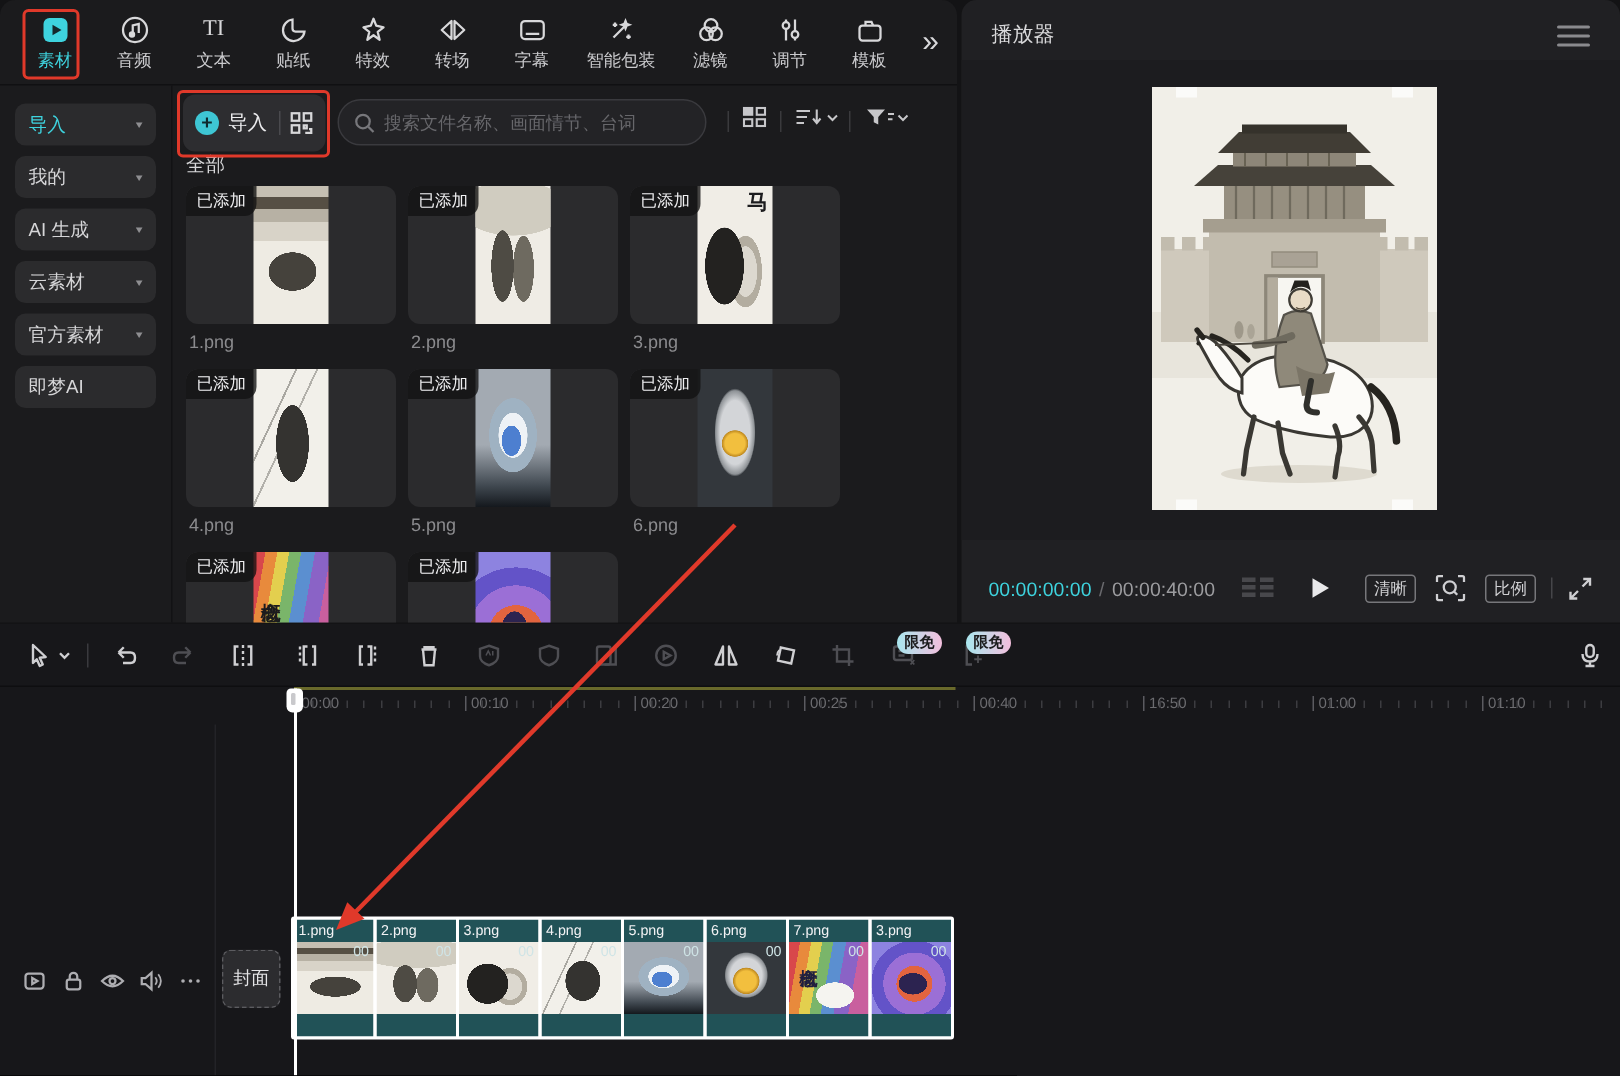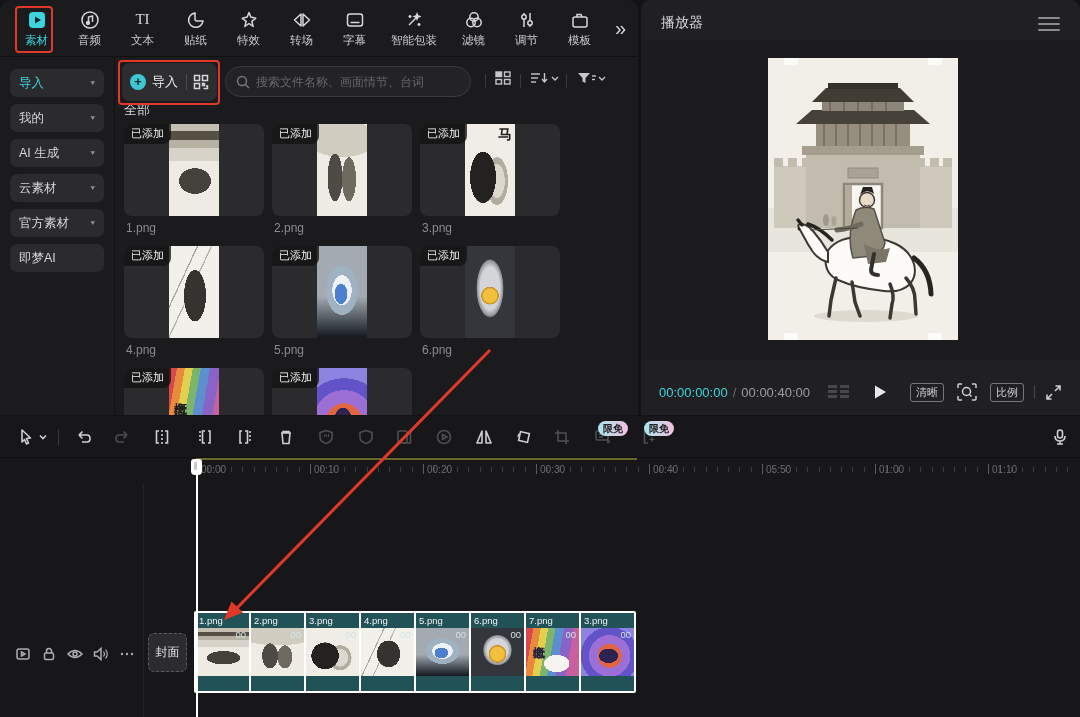--- a/index.html
+++ b/index.html
@@ -547,21 +547,21 @@
         <div class="tick-min" style="left: 434.3px;"></div>
         <div class="tick-min" style="left: 445.6px;"></div>
         <div class="tick-min" style="left: 456.9px;"></div>
         <div class="tick-min" style="left: 468.2px;"></div>
         <div class="tick-min" style="left: 479.5px;"></div>
         <div class="tick-min" style="left: 490.8px;"></div>
         <div class="tick-min" style="left: 502.1px;"></div>
         <div class="tick-min" style="left: 513.4px;"></div>
         <div class="tick-min" style="left: 524.7px;"></div>
         <div class="tick-maj" style="left: 536px;"></div>
-        <span class="tick-label" style="left: 540px;">00:30</span>
+        <span class="tick-label" style="left: 540px;">00:25</span>
         <div class="tick-min" style="left: 547.3px;"></div>
         <div class="tick-min" style="left: 558.6px;"></div>
         <div class="tick-min" style="left: 569.9px;"></div>
         <div class="tick-min" style="left: 581.2px;"></div>
         <div class="tick-min" style="left: 592.5px;"></div>
         <div class="tick-min" style="left: 603.8px;"></div>
         <div class="tick-min" style="left: 615.1px;"></div>
         <div class="tick-min" style="left: 626.4px;"></div>
         <div class="tick-min" style="left: 637.7px;"></div>
         <div class="tick-maj" style="left: 649px;"></div>
@@ -569,21 +569,21 @@
         <div class="tick-min" style="left: 660.3px;"></div>
         <div class="tick-min" style="left: 671.6px;"></div>
         <div class="tick-min" style="left: 682.9px;"></div>
         <div class="tick-min" style="left: 694.2px;"></div>
         <div class="tick-min" style="left: 705.5px;"></div>
         <div class="tick-min" style="left: 716.8px;"></div>
         <div class="tick-min" style="left: 728.1px;"></div>
         <div class="tick-min" style="left: 739.4px;"></div>
         <div class="tick-min" style="left: 750.7px;"></div>
         <div class="tick-maj" style="left: 762px;"></div>
-        <span class="tick-label" style="left: 766px;">05:50</span>
+        <span class="tick-label" style="left: 766px;">16:50</span>
         <div class="tick-min" style="left: 773.3px;"></div>
         <div class="tick-min" style="left: 784.6px;"></div>
         <div class="tick-min" style="left: 795.9px;"></div>
         <div class="tick-min" style="left: 807.2px;"></div>
         <div class="tick-min" style="left: 818.5px;"></div>
         <div class="tick-min" style="left: 829.8px;"></div>
         <div class="tick-min" style="left: 841.1px;"></div>
         <div class="tick-min" style="left: 852.4px;"></div>
         <div class="tick-min" style="left: 863.7px;"></div>
         <div class="tick-maj" style="left: 875px;"></div>

